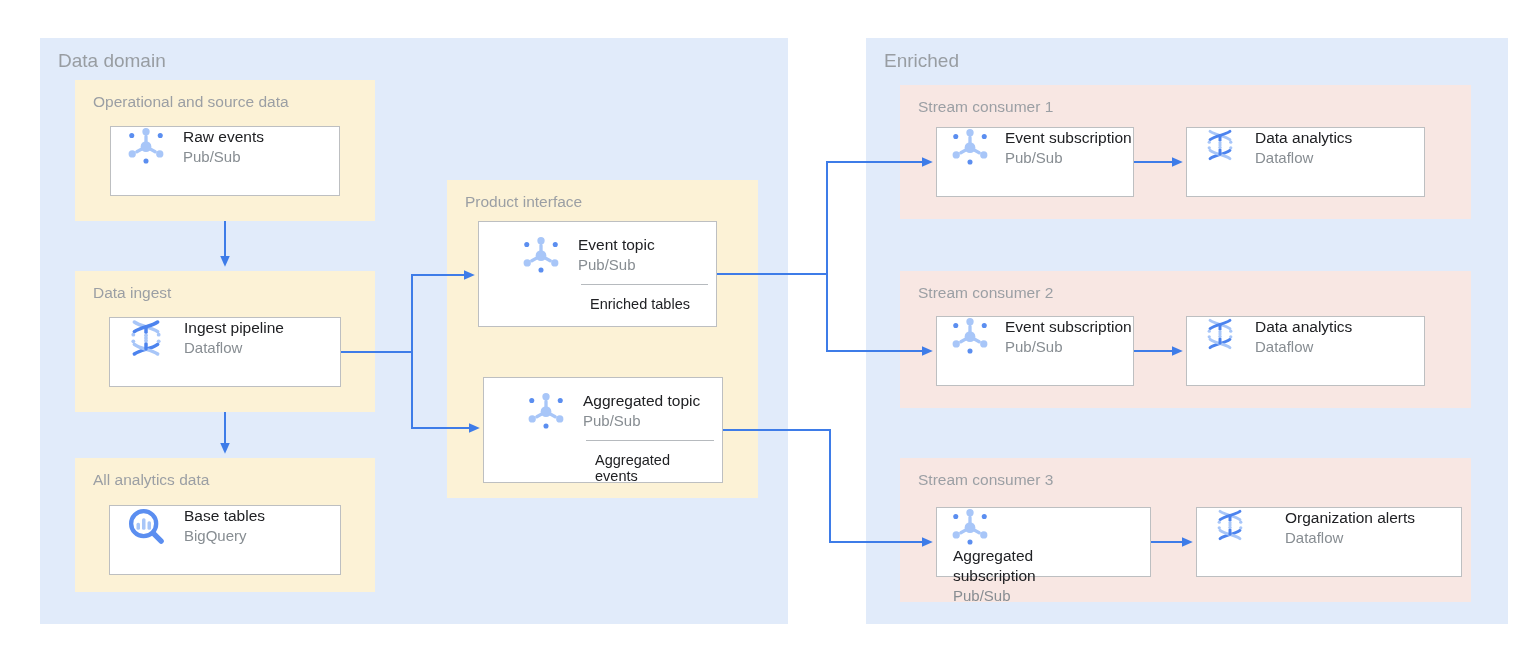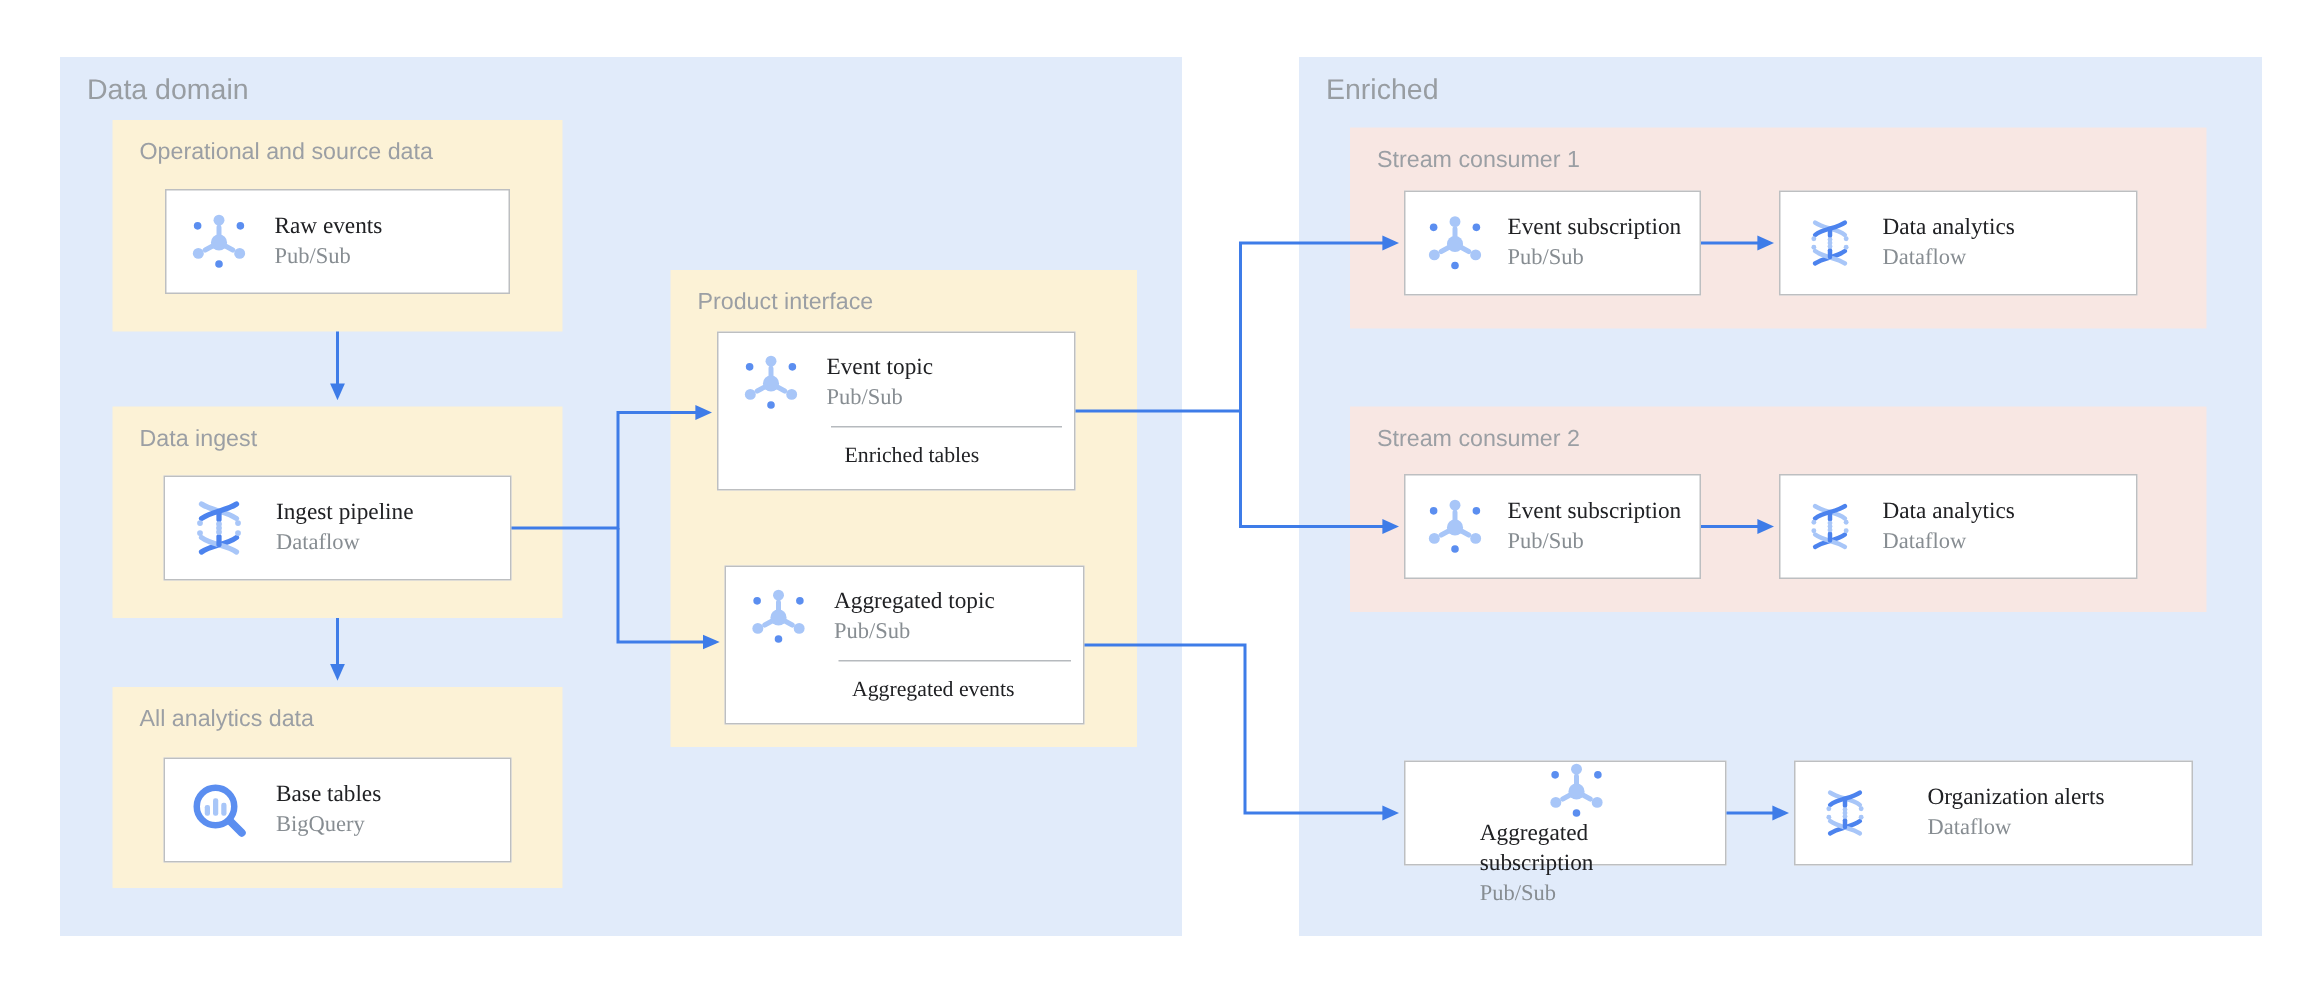--- a/index.html
+++ b/index.html
@@ -8,27 +8,27 @@
 
   .panel{position:absolute;background:#e1ebfa;}
   .panel-title{position:absolute;left:18px;top:12px;font-size:19px;color:#989da2;}
 
   .group{position:absolute;}
   .group.yellow{background:#fcf2d6;}
   .group.pink{background:#f8e7e3;}
   .group-title{position:absolute;left:18px;top:13px;font-size:15.5px;color:#9b9fa4;white-space:nowrap;}
 
   .card{position:absolute;background:#ffffff;border:1px solid #bdbfc1;box-sizing:border-box;
-        display:flex;align-items:center;font-family:Liberation Serif, serif;}
+        display:flex;align-items:flex-start;}
   .card .icon{flex:none;margin-left:16px;}
   .card .txt{margin-left:18px;display:flex;flex-direction:column;}
   .card .t1{font-size:15.5px;color:#202124;line-height:20px;}
   .card .t2{font-size:15px;color:#878d92;line-height:20px;}
 
-  .card.topic{display:block;}
+  .card.topic{display:block;padding-left:27px;}
   .topic-main{display:flex;align-items:center;height:62px;padding-top:4px;box-sizing:border-box;}
   .topic-divider{border-top:1px solid #b6babe;margin:0 8px 0 75px;}
   .topic-note{margin:11px 8px 0 84px;font-size:14.5px;color:#202124;}
 
   .sub-card .txt{margin-left:16px;max-width:130px;}
   svg.connectors{position:absolute;left:0;top:0;pointer-events:none;}
 </style>
 </head>
 <body>
 
@@ -185,20 +185,23 @@
   <div class="card" style="left:1186px;top:316px;width:239px;height:70px;">
     <svg class="icon" width="34" height="34">
         <use href="#def-dataflow"></use>
       </svg>
     <div class="txt">
       <span class="t1">Data analytics</span>
       <span class="t2">Dataflow</span>
     </div>
   </div>
 
+  <div class="group pink" style="left:900px;top:458px;width:571px;height:144px;">
+    <div class="group-title">Stream consumer 3</div>
+  </div>
   <div class="card sub-card" style="left:936px;top:507px;width:215px;height:70px;flex-direction:column;">
     <svg class="icon" width="38" height="38" style="margin-left:14px">
         <use href="#def-pubsub"></use>
       </svg>
     <div class="txt">
       <span class="t1">Aggregated subscription</span>
       <span class="t2">Pub/Sub</span>
     </div>
   </div>
   <div class="card" style="left:1196px;top:507px;width:266px;height:70px;gap:20px;">

